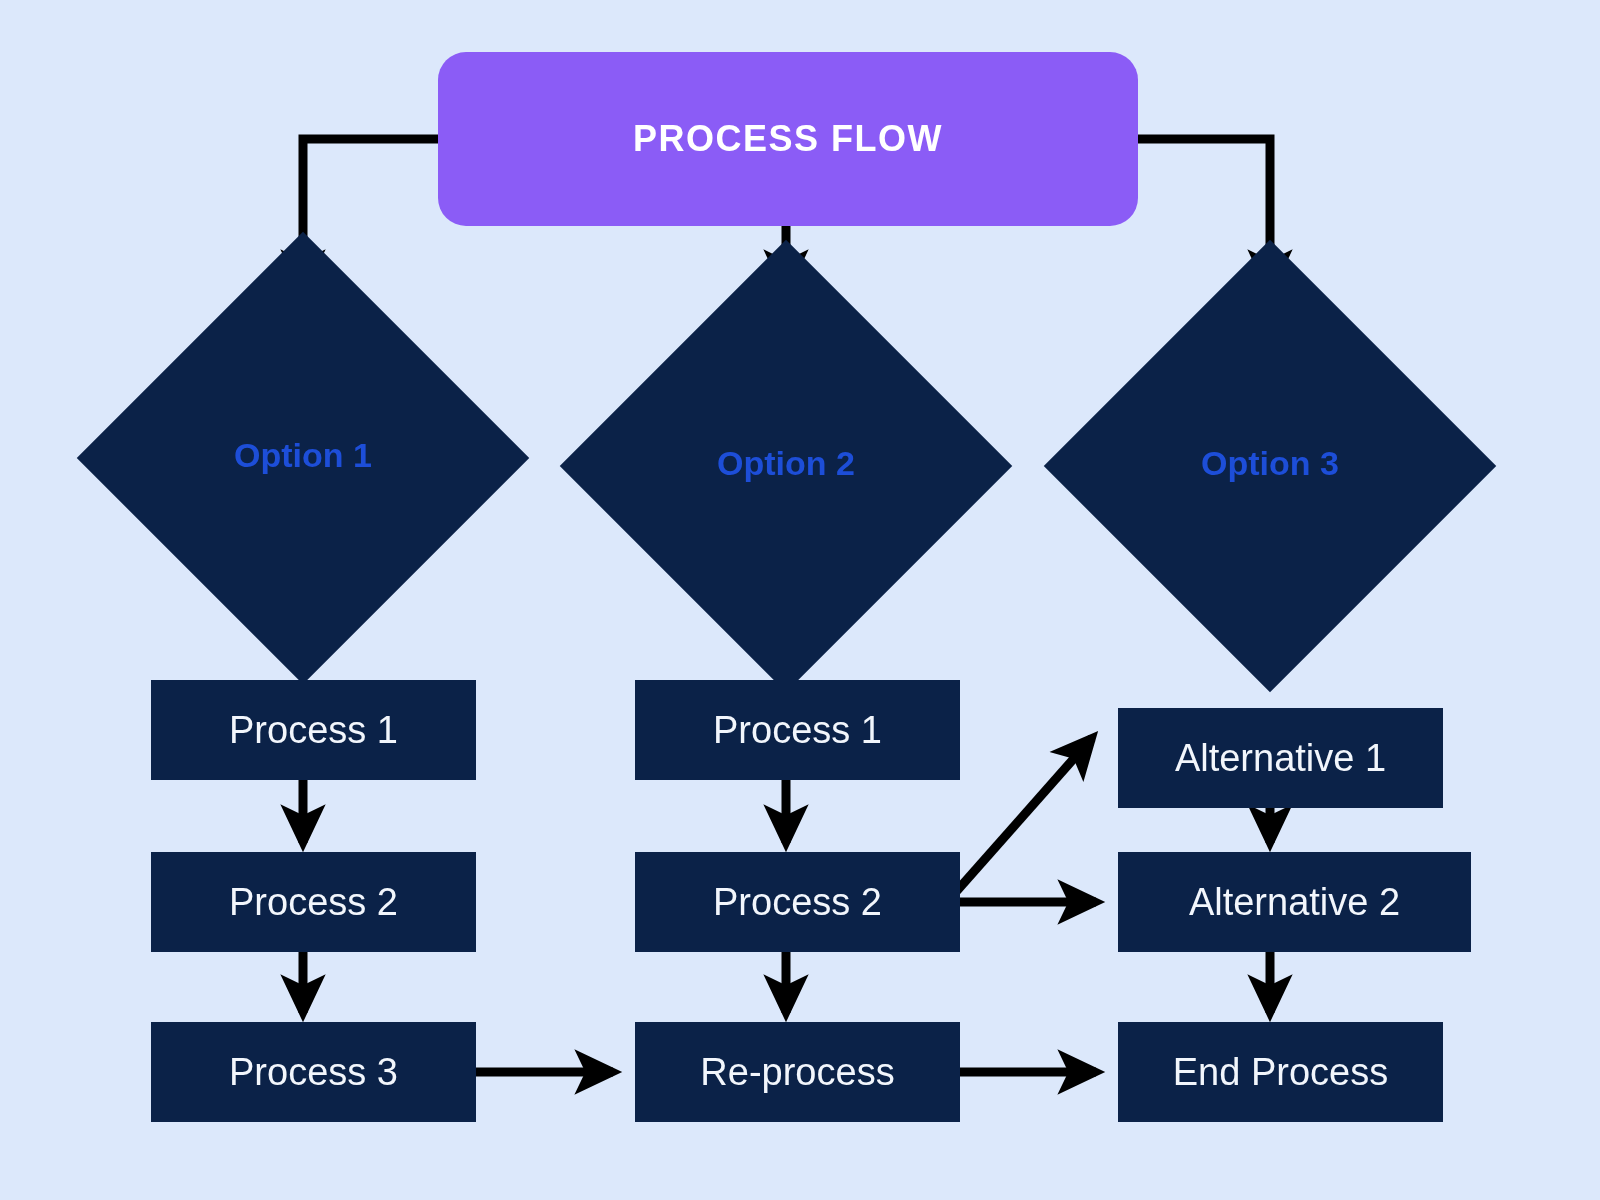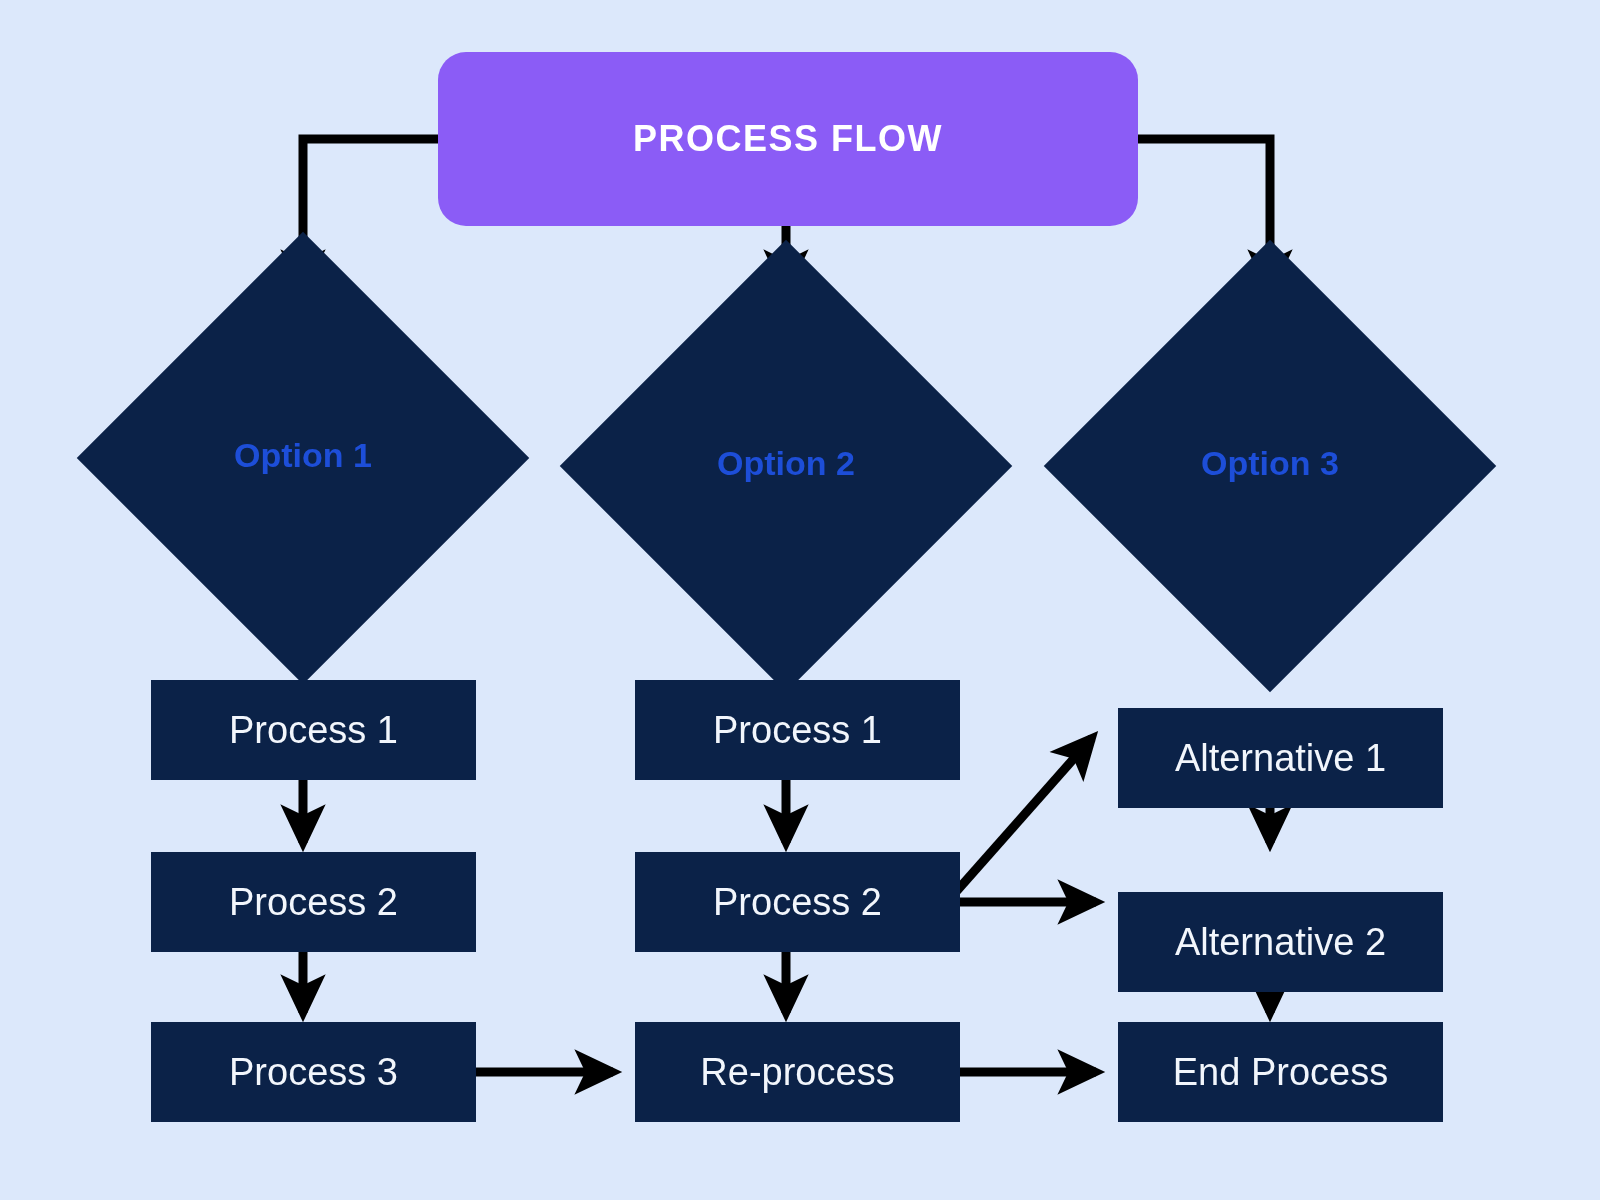--- a/index.html
+++ b/index.html
@@ -144,20 +144,20 @@
   <div class="node proc-node" style="left:622px; top:852px; width:325px; height:100px;">
     <span>Process 2</span>
   </div>
   <div class="node proc-node" style="left:622px; top:1022px; width:325px; height:100px;">
     <span>Re-process</span>
   </div>
 
   <div class="node proc-node" style="left:1105px; top:708px; width:325px; height:100px;">
     <span>Alternative 1</span>
   </div>
-  <div class="node proc-node" style="left:1105px; top:892px; width:325px; height:100px;">
+  <div class="node proc-node" style="left:1105px; top:852px; width:353px; height:100px;">
     <span>Alternative 2</span>
   </div>
   <div class="node proc-node" style="left:1105px; top:1022px; width:325px; height:100px;">
     <span>End Process</span>
   </div>
 
 </div>
 
 </body></html>

